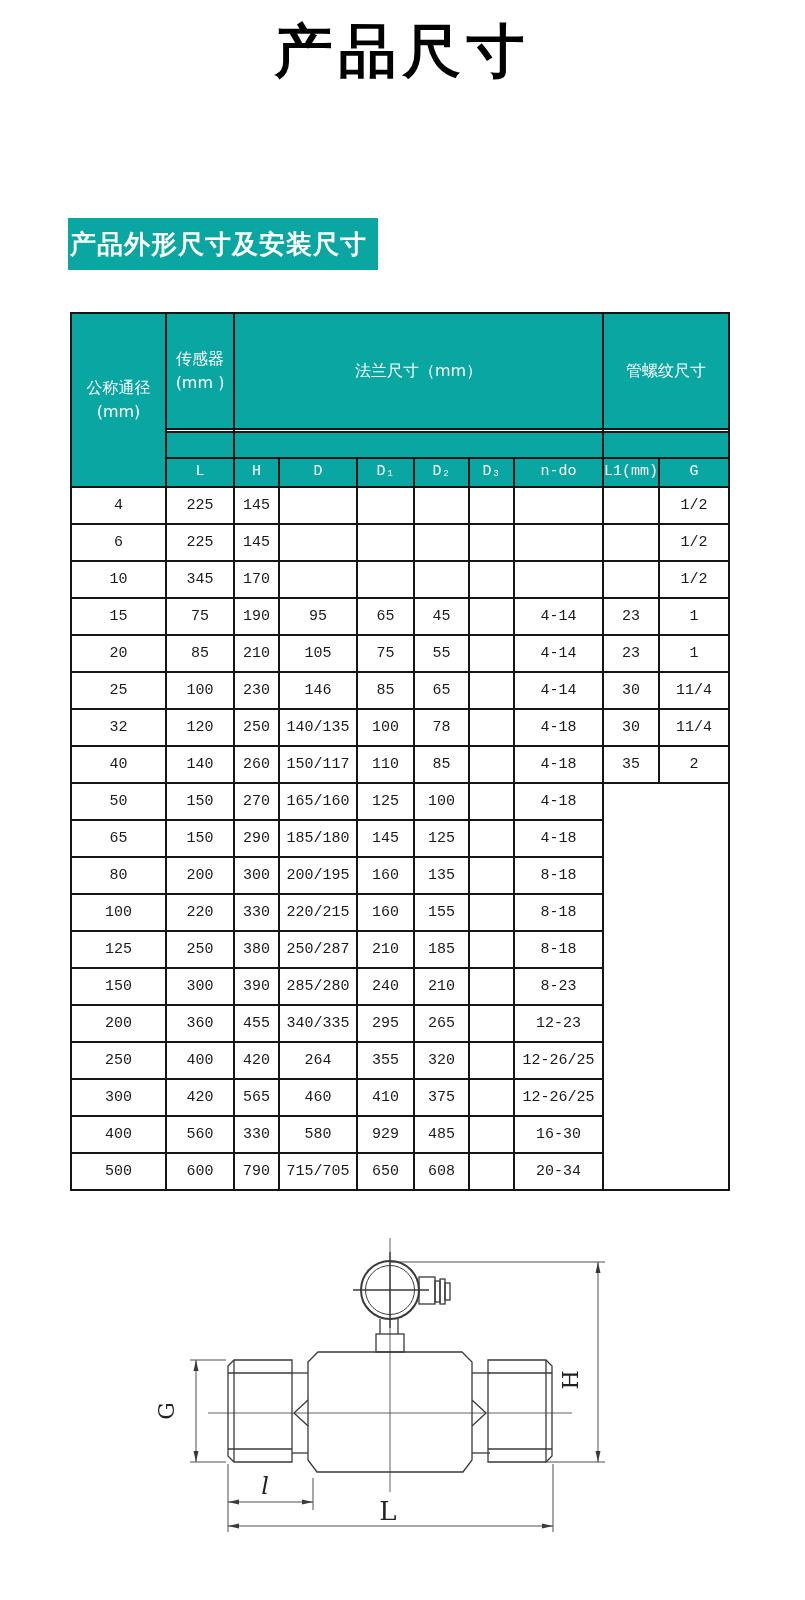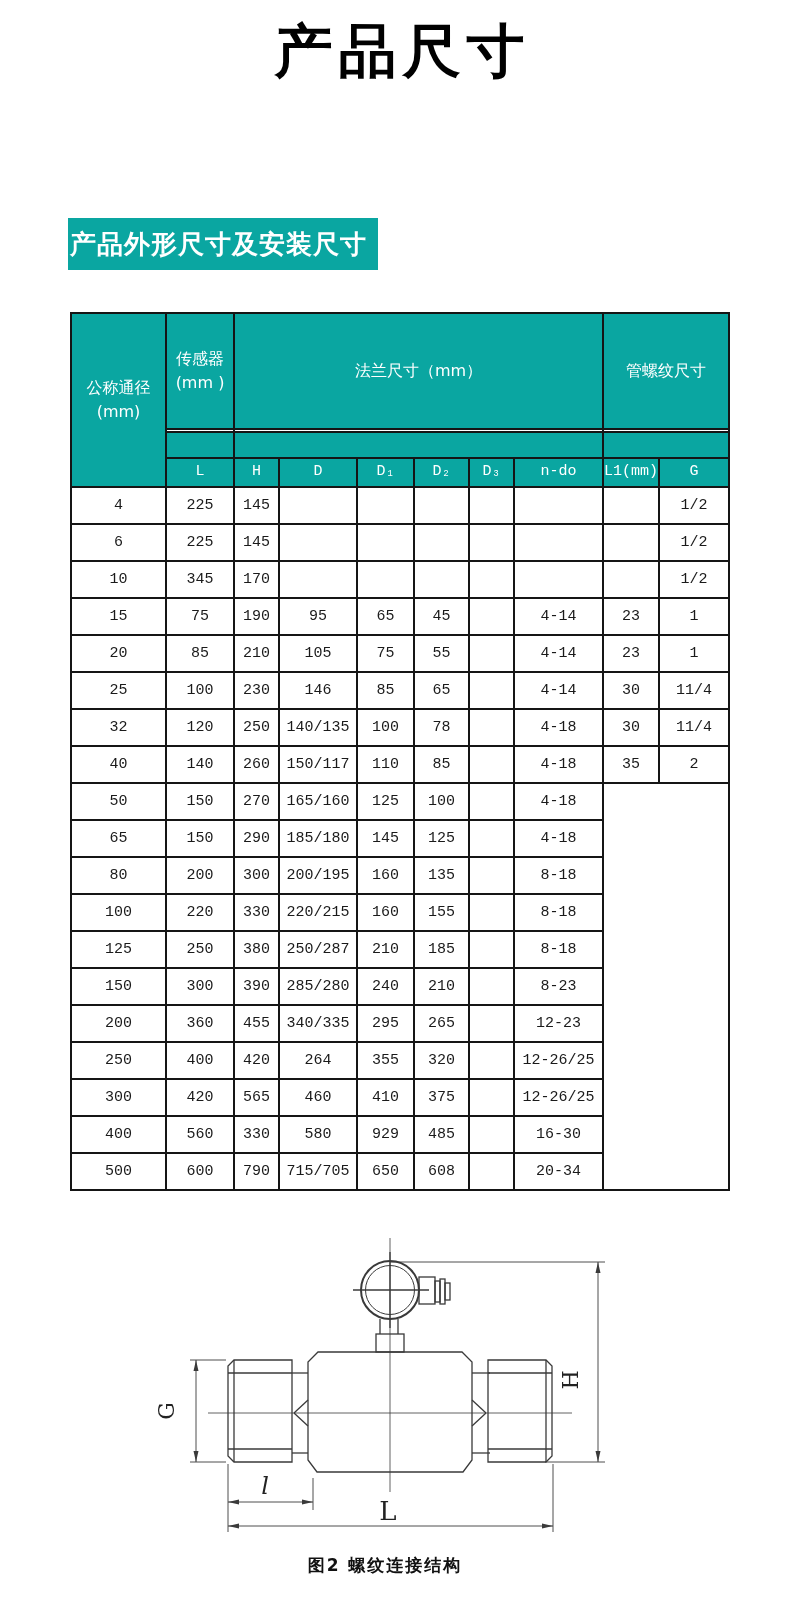--- a/index.html
+++ b/index.html
@@ -387,14 +387,13 @@
 
     <g>
       <line x1="78" y1="280" x2="78" y2="302" stroke-width="0.9"></line>
       <line x1="403" y1="234" x2="403" y2="302" stroke-width="0.9"></line>
       <line x1="78" y1="296" x2="403" y2="296" stroke-width="0.9"></line>
       <polygon points="78,296 89,293.5 89,298.5" fill="#3a3a3a" stroke="none"></polygon>
       <polygon points="403,296 392,293.5 392,298.5" fill="#3a3a3a" stroke="none"></polygon>
       <text x="238" y="290" fill="#222" stroke="none" font-size="26" text-anchor="middle" font-family="DejaVu Serif, serif">L</text>
     </g>
   </svg>
-  <div class="figure-caption">图2  螺纹连接结构</div>
 </div>
 
 </body></html>

